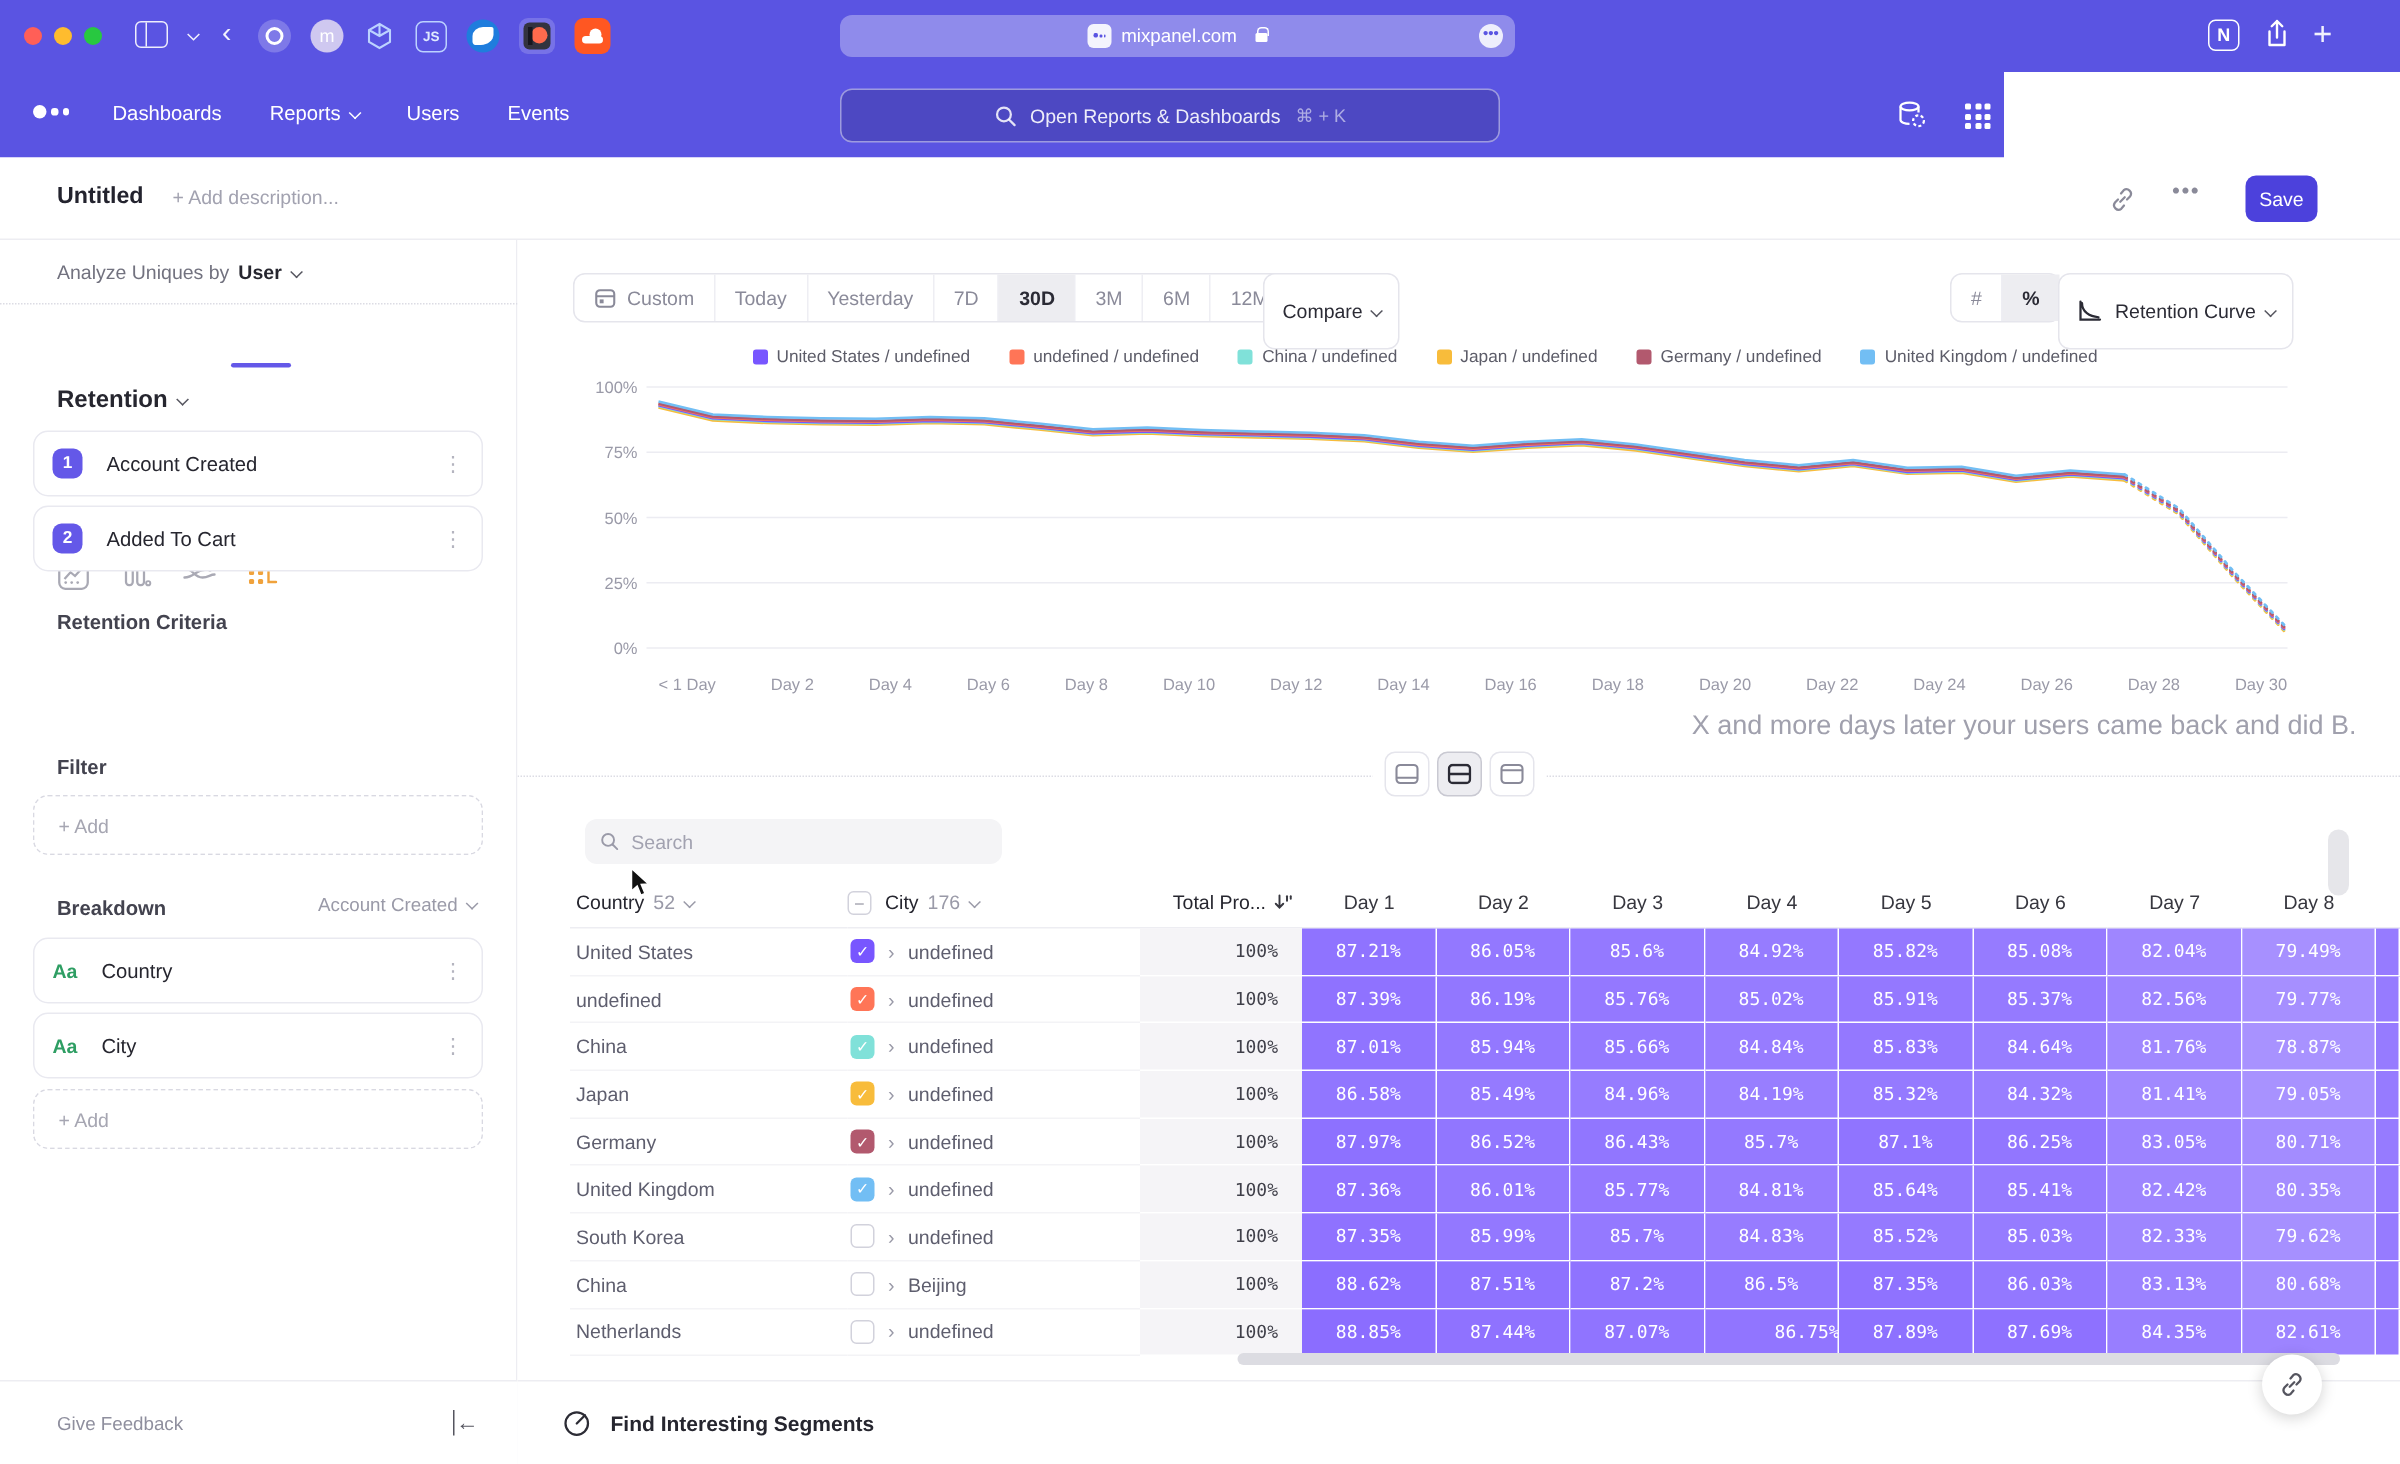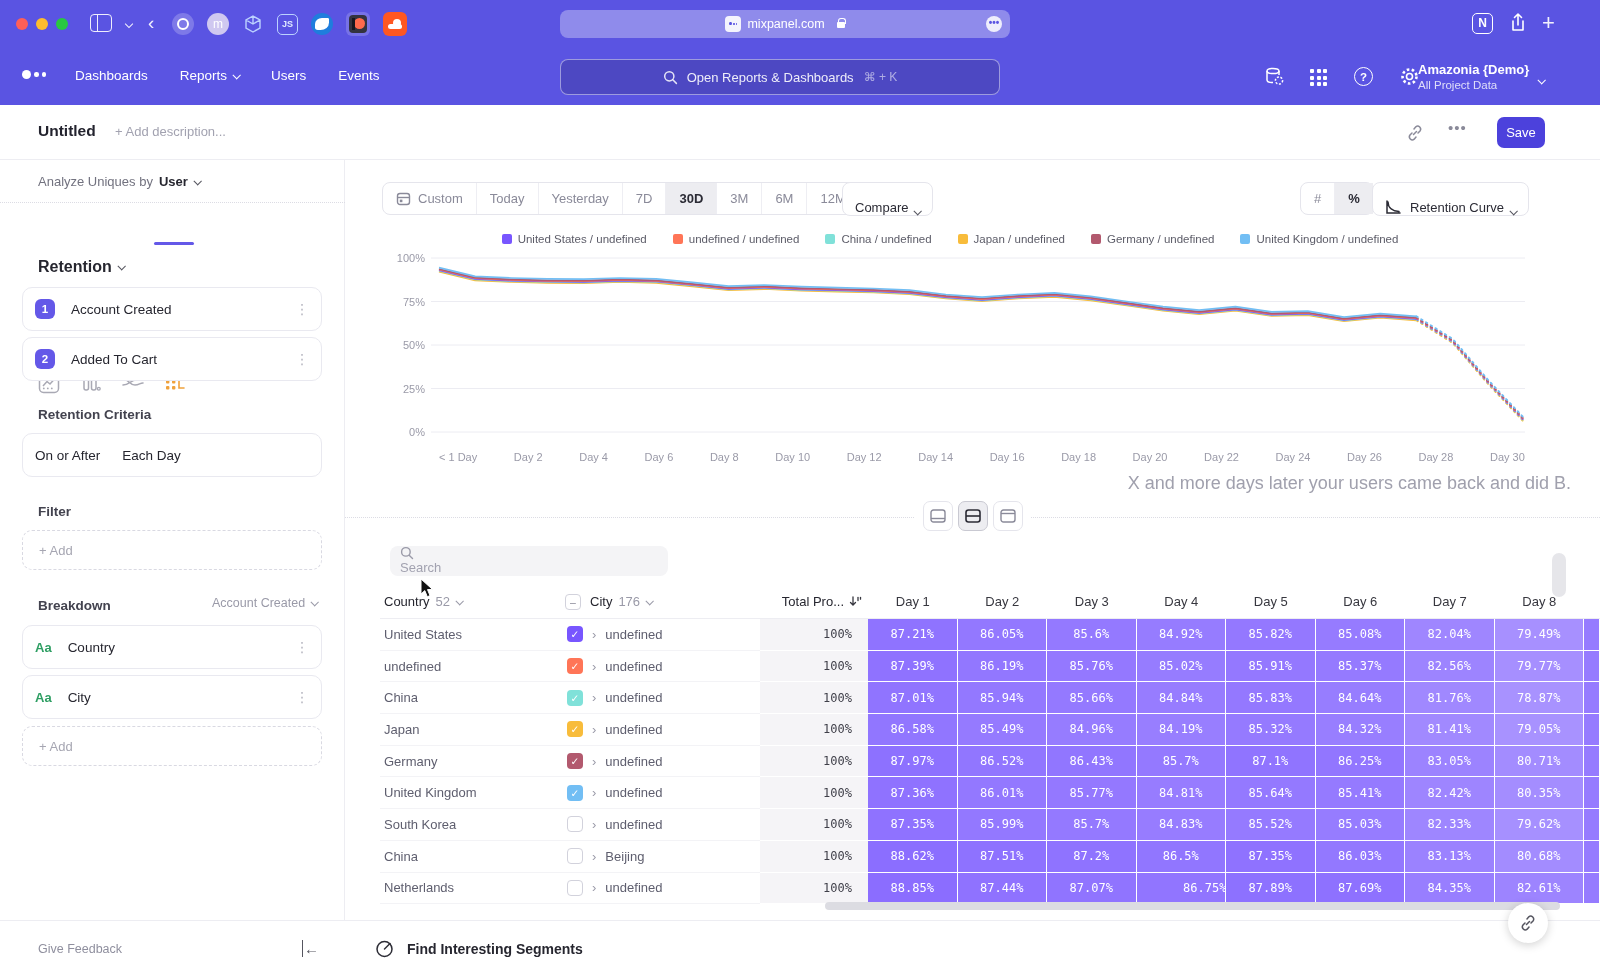--- a/index.html
+++ b/index.html
@@ -3,21 +3,21 @@
 <meta charset="utf-8">
 <style>
   * { margin:0; padding:0; box-sizing:border-box; }
   html,body { width:1600px; height:976px; overflow:hidden; background:#fff;
     font-family:"Liberation Sans", sans-serif; -webkit-font-smoothing:antialiased; }
   .abs { position:absolute; }
   .row { display:flex; align-items:center; }
 
   
   #chrome-top { position:absolute; left:0; top:0; width:1600px; height:48px; background:#5a54e2; }
-  #mixpanel-nav { position:absolute; left:0; top:48px; width:1600px; height:57px; background:#5a54e2; }
+  #mixpanel-nav { position:absolute; left:0; top:48px; width:1336px; height:57px; background:#5a54e2; }
   .tl { width:12px; height:12px; border-radius:50%; margin-right:8px; }
   .chrome-ic { color:rgba(255,255,255,.92); font-size:17px; }
   .url-pill { position:absolute; left:560px; top:10px; width:450px; height:28px; border-radius:8px;
     background:rgba(255,255,255,.32); display:flex; align-items:center; justify-content:center;
     color:#fff; font-size:12.5px; }
   .lock { display:inline-block; width:8px; height:6px; background:#fff; border-radius:1px; position:relative; margin-left:6px; top:1px;}
   .lock:before { content:""; position:absolute; left:1px; top:-4px; width:6px; height:5px;
     border:1.4px solid #fff; border-bottom:none; border-radius:3px 3px 0 0; }
   .url-more { position:absolute; right:8px; top:6px; width:16px; height:16px; border-radius:50%;
     background:rgba(255,255,255,.85); color:#5a54e2; font-size:10px; line-height:14px; text-align:center; font-weight:bold;}
@@ -59,36 +59,36 @@
   .sb-tab-ic { position:absolute; top:208px; width:26px; height:30px; display:flex; align-items:center; justify-content:center; }
 
   
   #main { position:absolute; left:345px; top:160px; width:1255px; height:760px; background:#fff; overflow:hidden;}
 
   .seg { display:inline-flex; border:1px solid #e5e5ec; border-radius:8px; background:#fff; height:33px; align-items:stretch;}
   .seg > .seg-item { padding:0 13px; display:flex; align-items:center; font-size:13px; color:#8a8a99;
     border-left:1px solid #eeeef3; position:relative;}
   .seg > .seg-item:first-child { border-left:none; }
   .seg > .seg-item.active { background:#ededf1; font-weight:700; color:#2b2b35; }
-  .btn { display:inline-flex; align-items:flex-end; border:1px solid #e5e5ec; border-radius:8px;
-    background:#fff; height:34px; padding:0 12px; font-size:13px; color:#2b2b35; }
+  .btn { display:inline-flex; align-items:center; border:1px solid #e5e5ec; border-radius:8px;
+    background:#fff; height:51px; padding:0 12px; font-size:13px; color:#2b2b35; }
   .legend-item { display:inline-flex; align-items:center; margin:0 13px; font-size:11.5px; color:#5c5c68; }
   .legend-sw { width:10px; height:10px; border-radius:2px; margin-right:6px; }
   #x-labels { position:absolute; left:94px; top:291px; width:1086px; display:flex;
     justify-content:space-between; font-size:11px; color:#9a9aa8; }
   #chart-caption { position:absolute; left:16px; top:313px; width:1210px; text-align:right;
     font-size:18px; color:#a0a0ad; }
   #split-divider { position:absolute; left:0; top:357px; width:1255px; border-top:1px dotted #dcdce4; }
   #view-toggle { position:absolute; left:570px; top:341px; background:#fff; padding:0 8px; display:flex; gap:5px;}
   .vt-btn { width:30px; height:30px; border:1px solid #e5e5ec; border-radius:7px; background:#fff;
     display:flex; align-items:center; justify-content:center; }
   .vt-btn.active { background:#ededf1; border-color:#c9c9d2; }
 
   .search-box { position:absolute; left:45px; top:386px; width:278px; height:30px; background:#f4f4f6;
-    border-radius:8px; display:flex; align-items:flex-start; padding:0 10px;flex-direction:column; }
+    border-radius:8px; display:flex; align-items:center; padding:0 10px; }
   .search-box input { border:none; background:transparent; outline:none; font-size:13px; color:#444;
     font-family:inherit; width:100%; }
   .search-box input::placeholder { color:#a2a2b0; }
 
   
   #table-wrap { position:absolute; left:35px; top:425px; width:1220px; }
   .tgrid { display:grid; grid-template-columns:185px 195px 108px repeat(8,89.5px) 16px; }
   .th { height:34px; display:flex; align-items:center; font-size:13px; color:#37373f;
     border-bottom:1px solid #ededf2; }
   .th.day { justify-content:center; }
@@ -300,24 +300,20 @@
     <span class="card-label">Account Created</span>
     <span class="kebab">⋮</span>
   </div>
   <div class="sb-card" style="top:177px;">
     <span class="step-badge">2</span>
     <span class="card-label">Added To Cart</span>
     <span class="kebab">⋮</span>
   </div>
 
   <span class="sec-head" style="top:247px;">Retention Criteria</span>
-  <div class="sb-card" style="top:273px;">
-    <span style="font-size:13.5px; color:#26262f; margin-right:22px;">On or After</span>
-    <span style="font-size:13.5px; color:#26262f;">Each Day</span>
-  </div>
 
   <span class="sec-head" style="top:344px;">Filter</span>
   <div class="add-box" style="top:370px;">
       <span>+ Add</span>
     </div>
 
   <span class="sec-head" style="top:438px;">Breakdown</span>
   <div class="abs row" style="left:212px; top:436px;">
     <span style="font-size:12.5px; color:#9a9aa8;">Account Created</span>
     <span class="chev" style="color:#9a9aa8;"></span>

